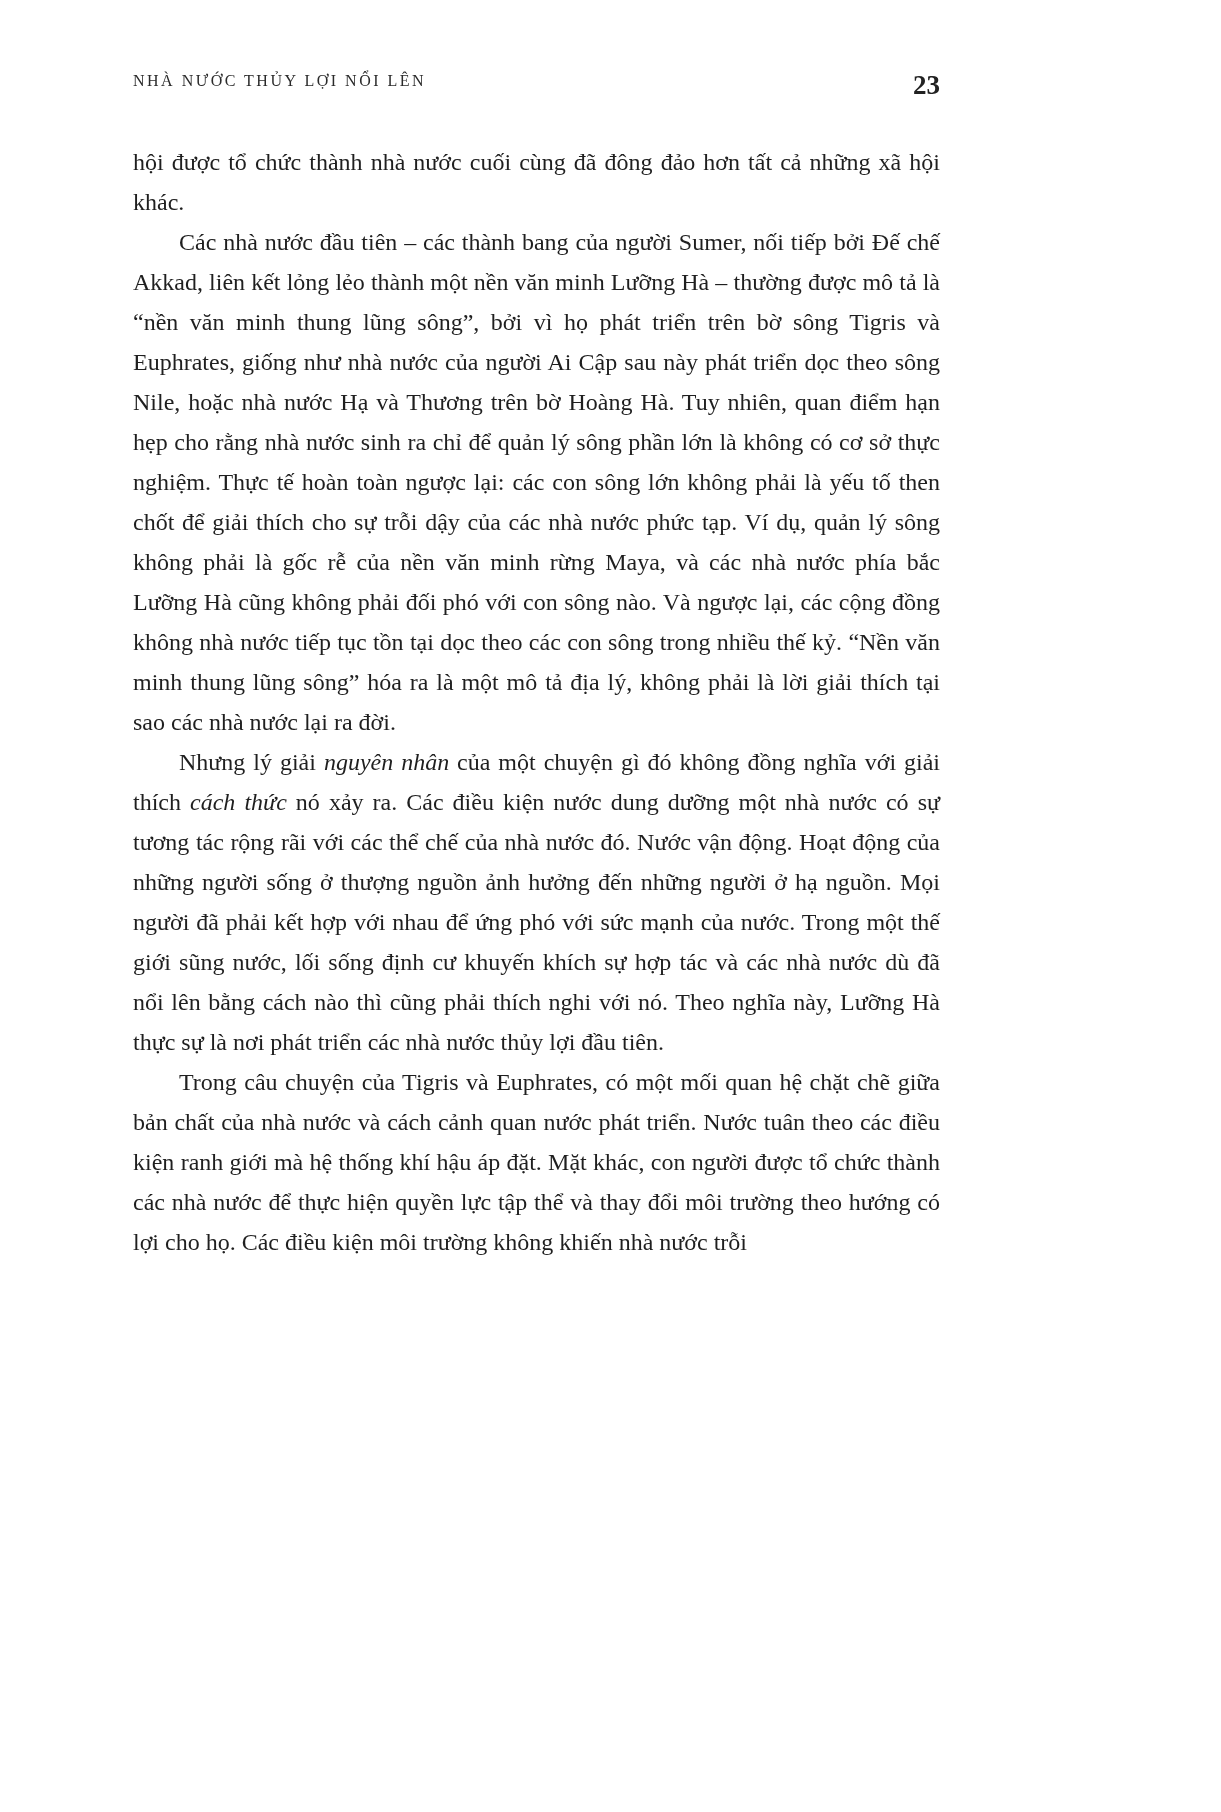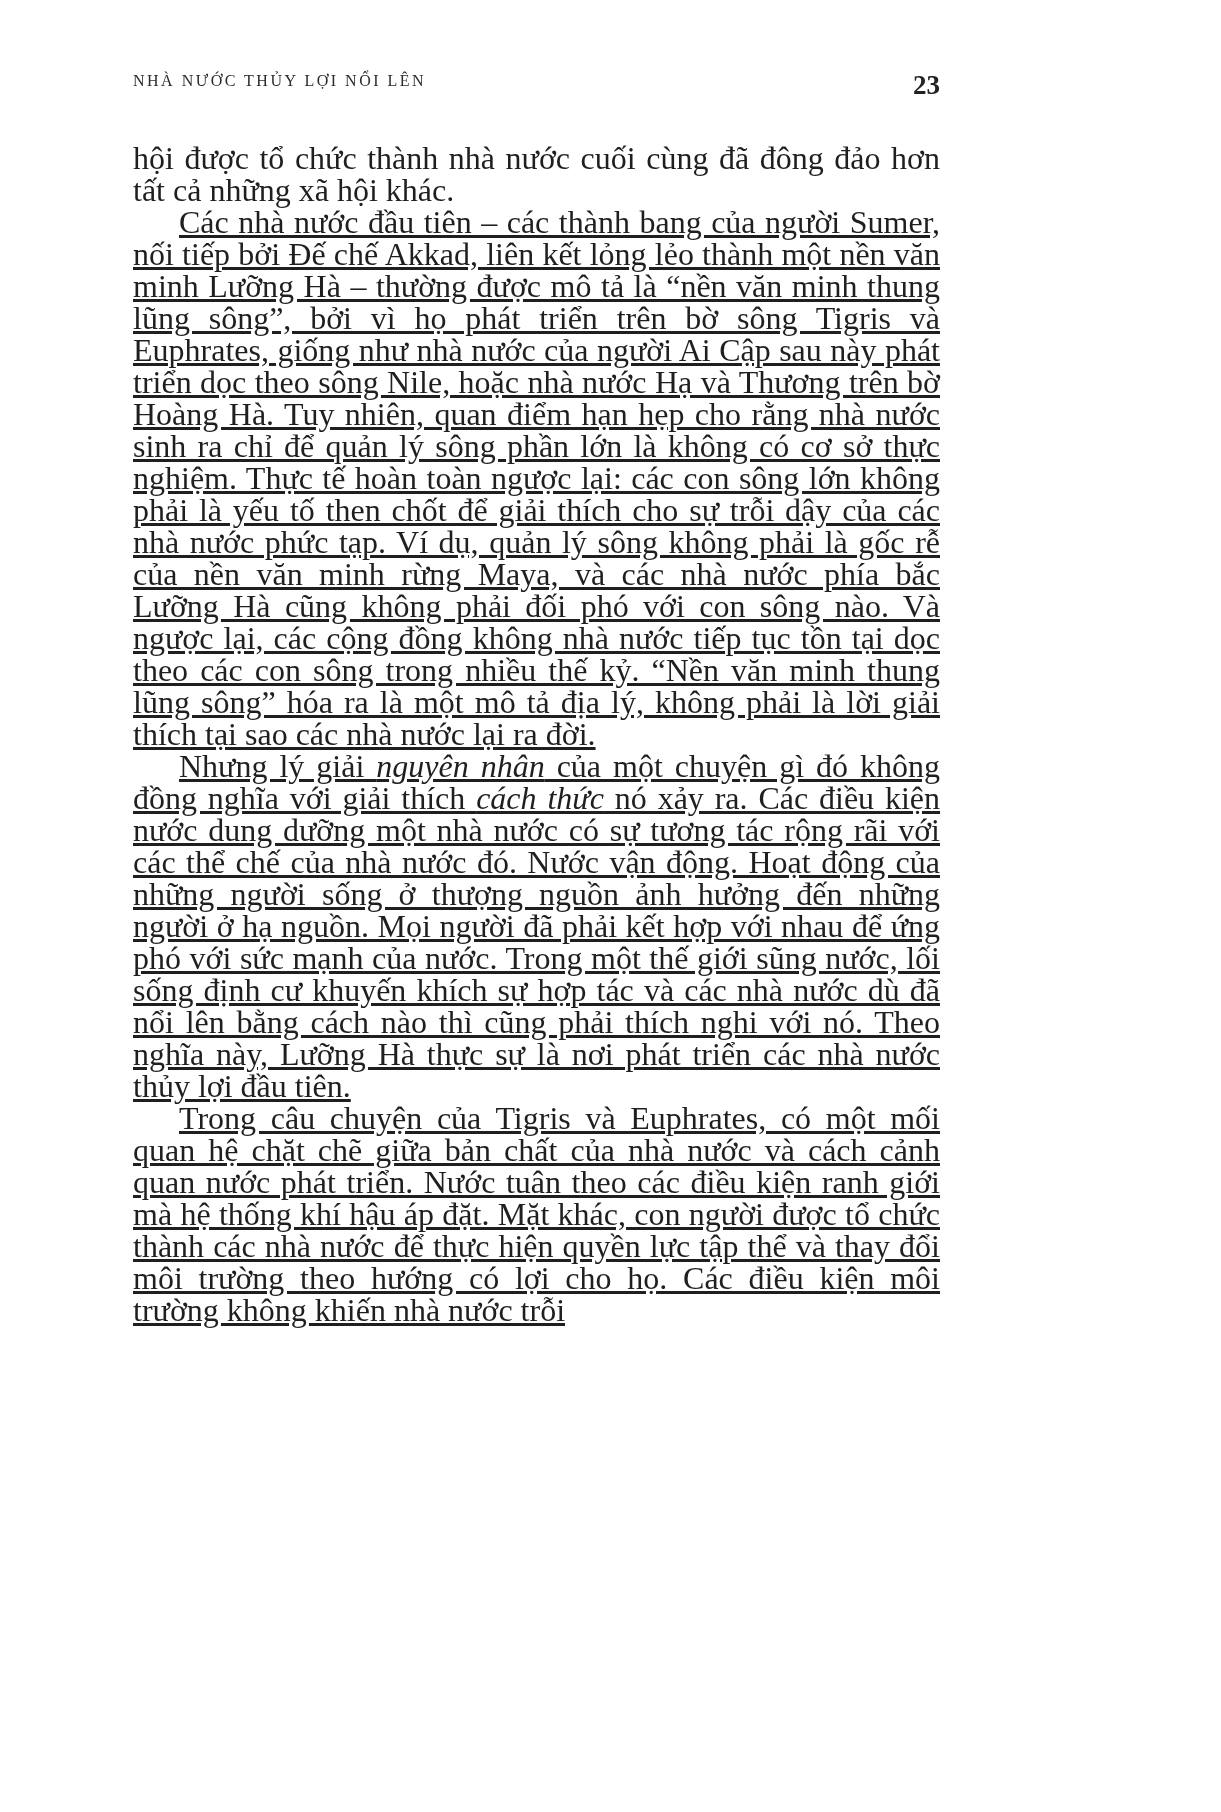--- a/index.html
+++ b/index.html
@@ -41,32 +41,31 @@
       top: -2px;
       font-size: 27px;
       font-weight: bold;
       color: #222222;
     }
     .page-body {
       position: absolute;
       top: 142px;
       left: 133px;
       width: 807px;
-      font-size: 32px;
-      line-height: 32px;
+      font-size: 24px;
+      line-height: 40px;
       text-align: justify;
       text-justify: inter-word;
     }
     .page-body p.para {
       margin: 0;
       padding: 0;
     }
     .page-body p.para.indent {
       text-indent: 46px;
-      text-decoration: underline;
     }
     .italic {
       font-style: italic;
     }
   </style>
 </head>
 <body>
 
 <div class="page">
 

